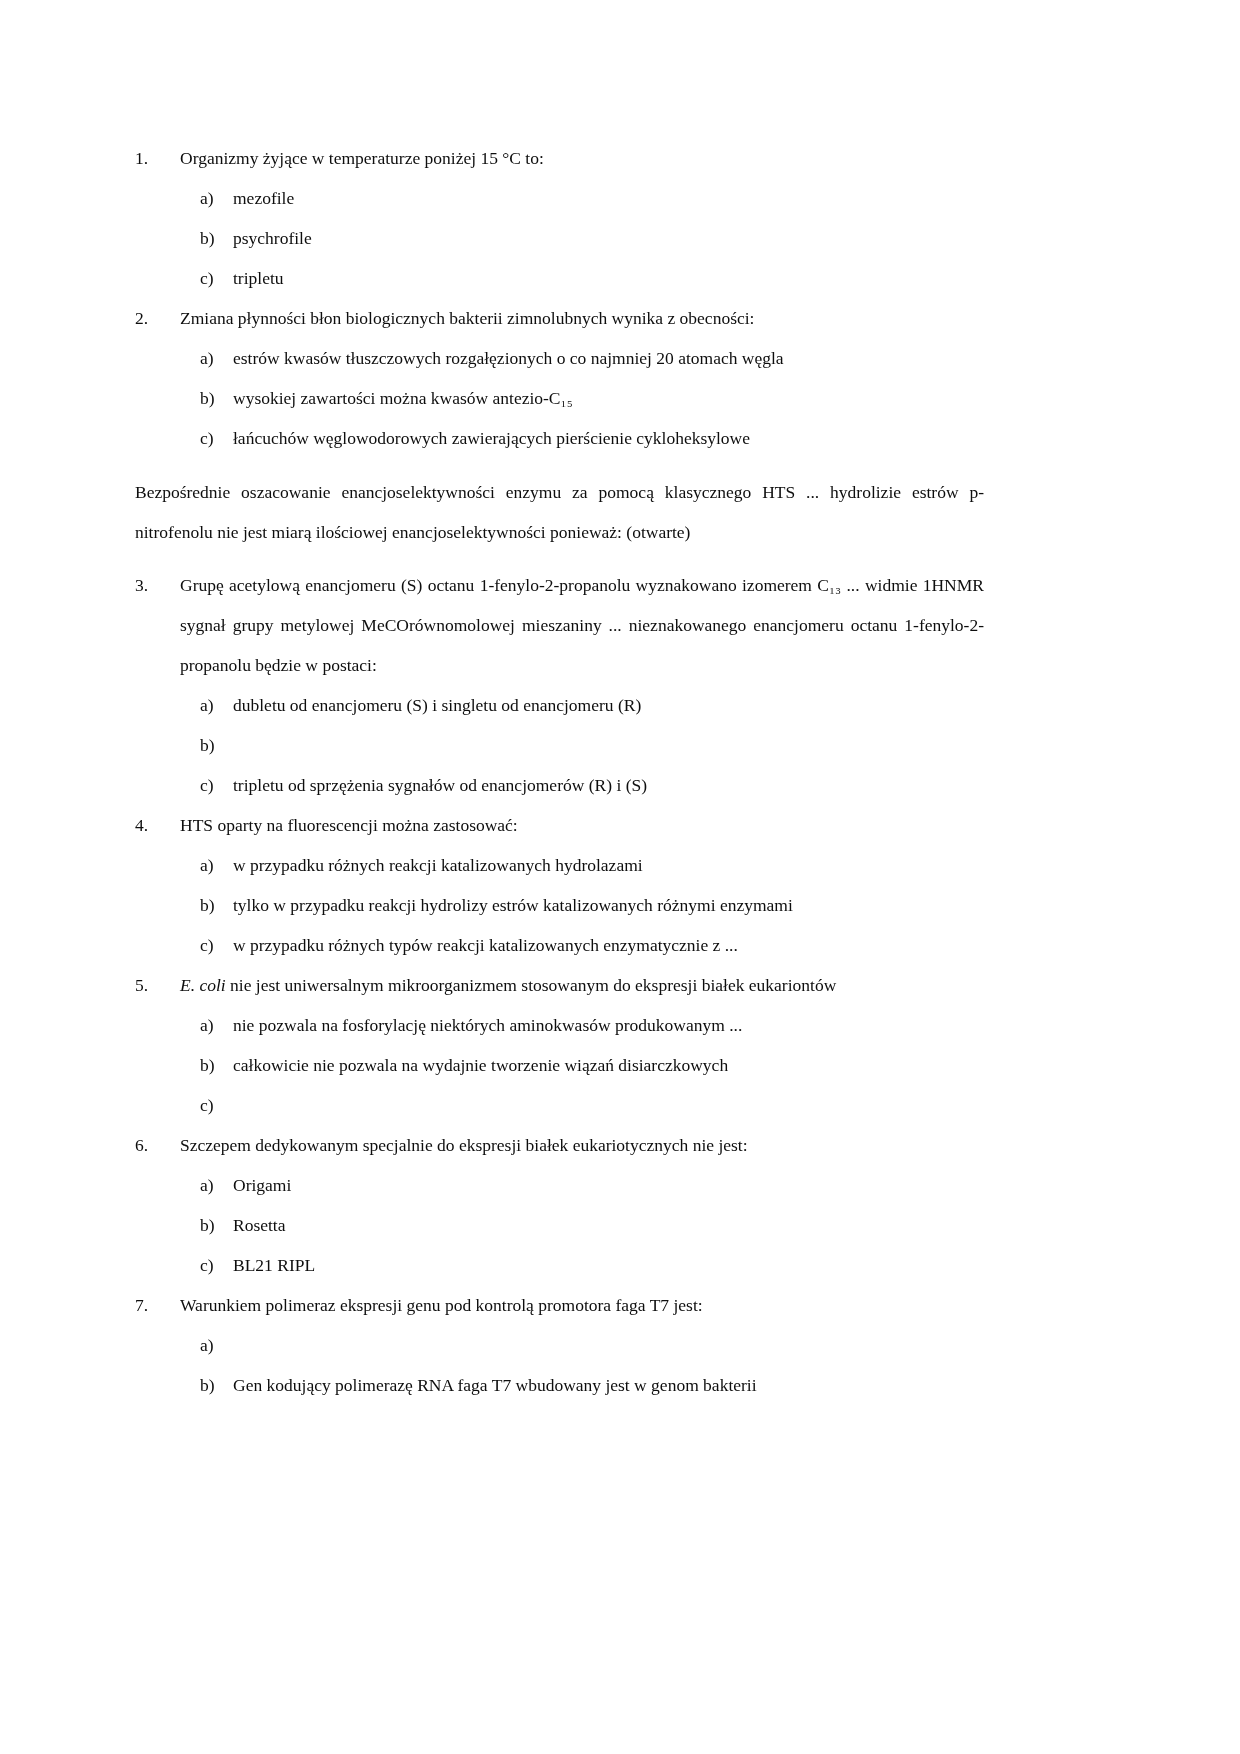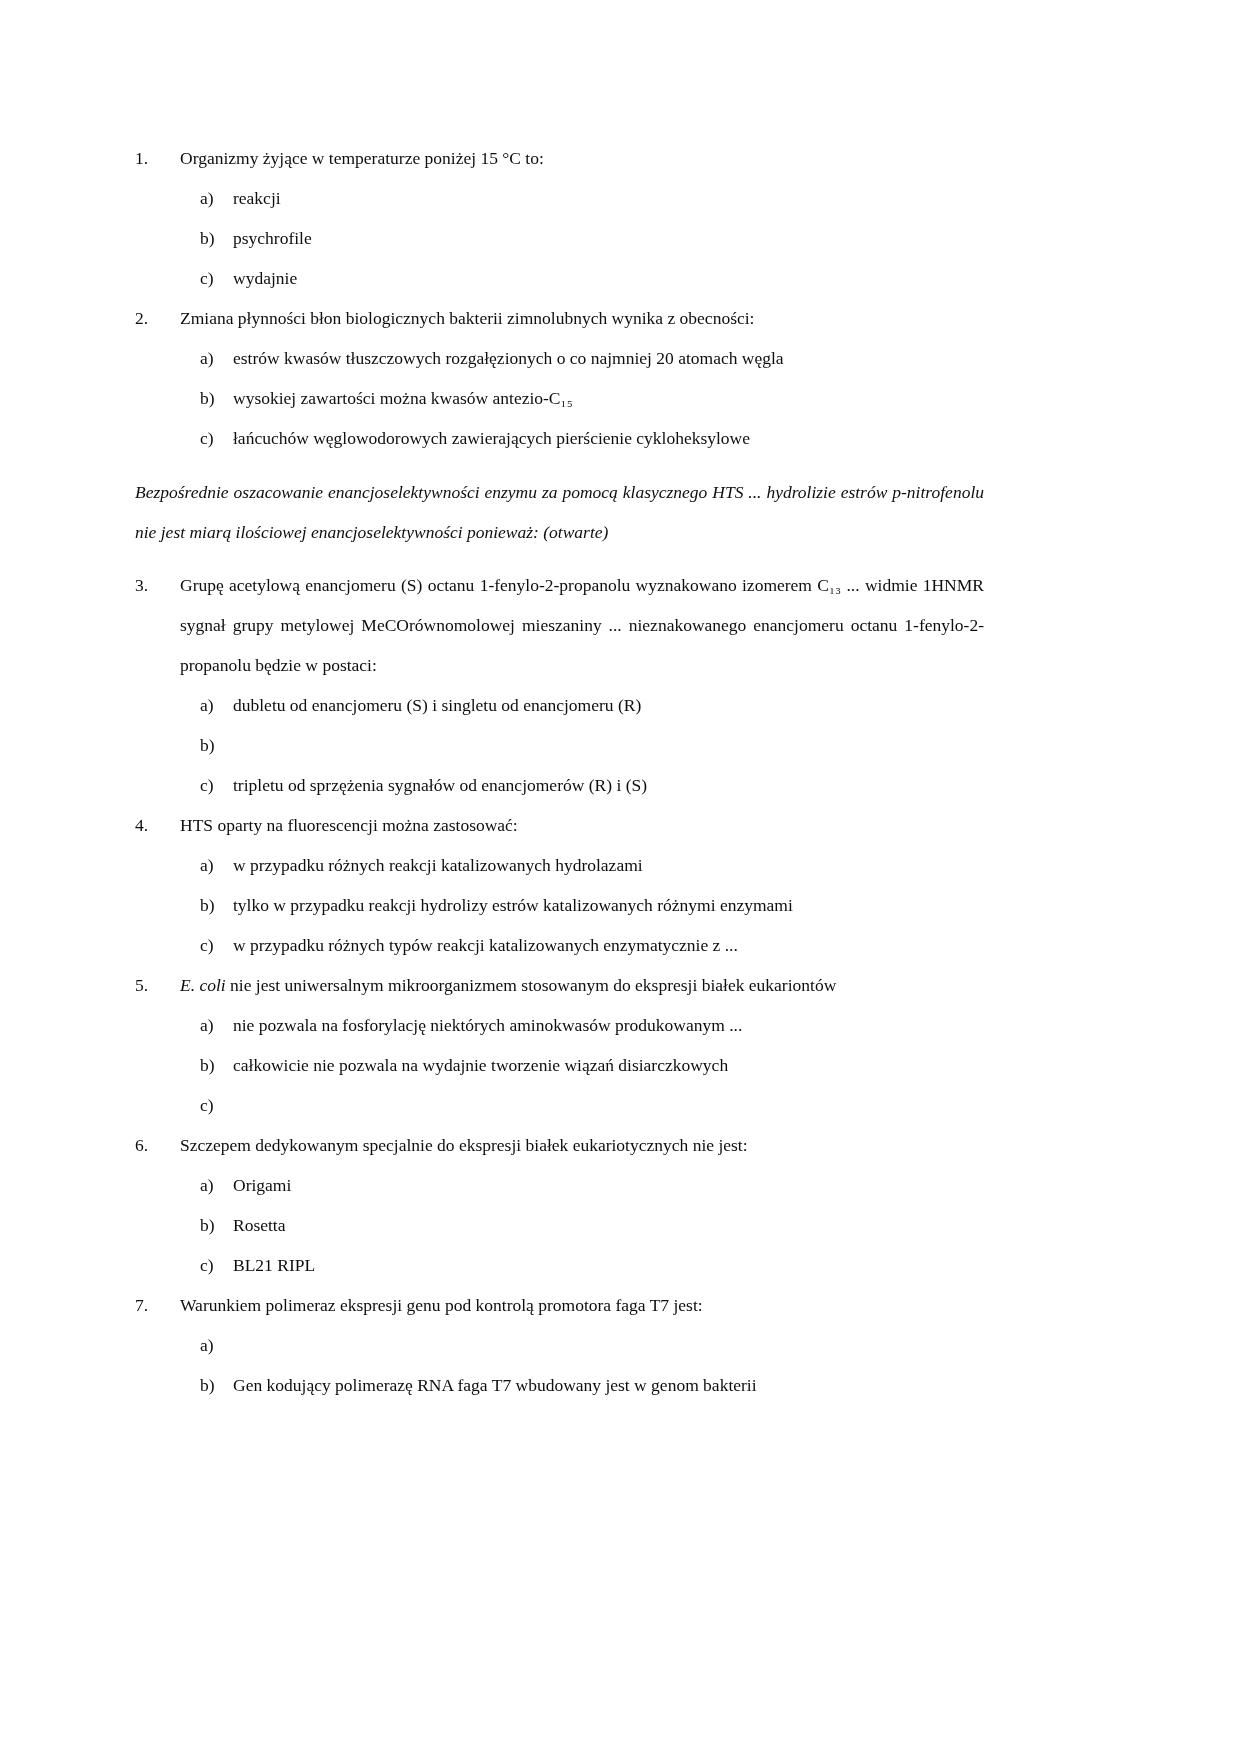--- a/index.html
+++ b/index.html
@@ -32,47 +32,46 @@
     text-align: justify;
     margin-left: 12px;
   }
   .opt-row { display: flex; padding-left: 65px; }
   .opt-letter {
     flex: 0 0 33px;
     width: 33px;
   }
   .opt-text { flex: 1; }
   .para {
-    font-style: italic;
     text-align: justify;
     margin: 14px 0 13px 0;
   }
   .ital { font-style: italic; font-family: Liberation Serif, serif; }
 </style>
 </head>
 <body>
 
 <div class="page">
   <div class="doc-body">
       <div class="question">
         <div class="q-row">
           <span class="q-num">1.</span>
           <div class="q-text"><span>Organizmy żyjące w temperaturze poniżej 15 °C to:</span></div>
         </div>
         <div class="opt-row">
           <span class="opt-letter">a)</span>
-          <span class="opt-text">reakcji</span>
+          <span class="opt-text">mezofile</span>
         </div>
         <div class="opt-row">
           <span class="opt-letter">b)</span>
           <span class="opt-text">psychrofile</span>
         </div>
         <div class="opt-row">
           <span class="opt-letter">c)</span>
-          <span class="opt-text">wydajnie</span>
+          <span class="opt-text">tripletu</span>
         </div>
       </div>
       <div class="question">
         <div class="q-row">
           <span class="q-num">2.</span>
           <div class="q-text"><span>Zmiana płynności błon biologicznych bakterii zimnolubnych wynika z obecności:</span></div>
         </div>
         <div class="opt-row">
           <span class="opt-letter">a)</span>
           <span class="opt-text">estrów kwasów tłuszczowych rozgałęzionych o co najmniej 20 atomach węgla</span>

